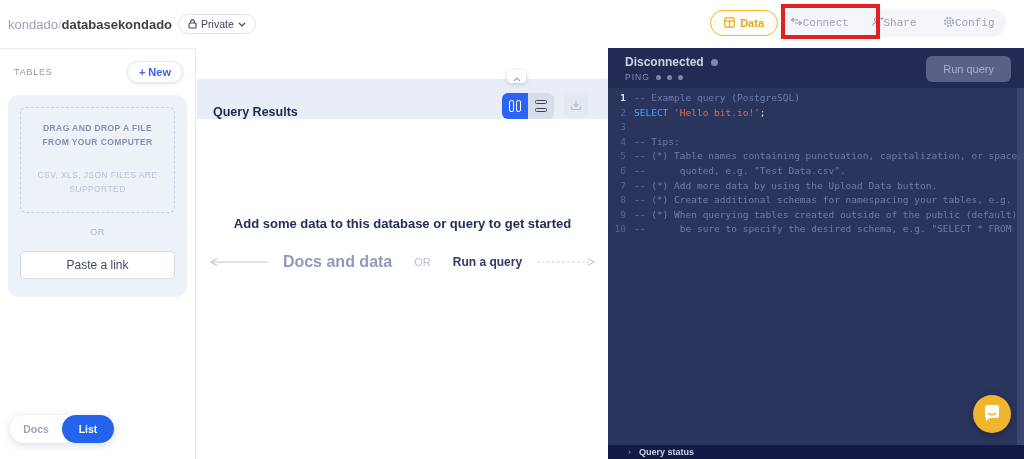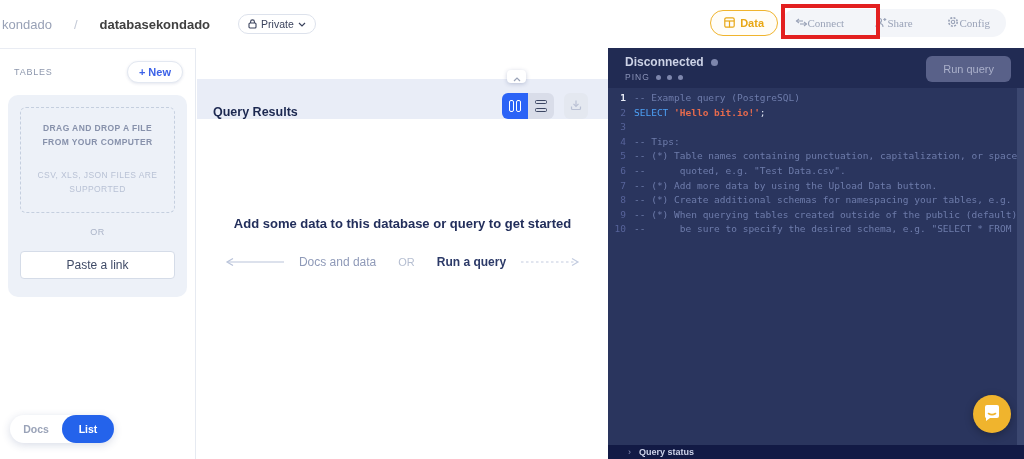--- a/index.html
+++ b/index.html
@@ -4,21 +4,21 @@
 <style>
   * { margin:0; padding:0; box-sizing:border-box; }
   html,body { background:#fff; }
   .app {
     position:relative; width:1024px; height:459px; overflow:hidden;
     font-family:"Liberation Sans", sans-serif; background:#fff;
   }
 
   
   .topbar { position:absolute; left:0; top:0; width:1024px; height:48px; background:#fff; }
-  .breadcrumb { position:absolute; left:2px; top:0; height:48px; display:flex; align-items:center; gap:22px; font-size:13px; }
+  .breadcrumb { position:absolute; left:8px; top:0; height:48px; display:flex; align-items:center; gap:0; font-size:13px; }
   .bc-owner { color:#98a1b6; text-decoration:none; cursor:pointer; }
   .bc-sep { color:#c3c9d6; }
   .bc-name { color:#404040; font-weight:bold; }
   .privacy-pill {
     margin-left:6px; display:flex; align-items:center; gap:4px;
     border:1px solid #dde2ec; border-radius:11px; padding:3px 9px;
     font-size:10.5px; color:#3a425c; background:#fff; cursor:pointer;
   }
   .privacy-pill svg { display:block; }
   .data-btn {
@@ -27,21 +27,21 @@
     background:#fffdf8; border:1.5px solid #f0b42d; border-radius:13px;
     color:#e8a714; font-size:11px; font-weight:bold; cursor:pointer;
   }
   .btn-group {
     position:absolute; right:18px; top:9px; width:224px; height:28px;
     background:#f3f5f9; border-radius:14px; display:flex; align-items:center;
   }
   .group-btn {
     flex:1; display:flex; align-items:center; justify-content:center; gap:0;
     background:none; border:none; color:#9aa3b8; font-size:11px; cursor:pointer;
-    font-family:Liberation Serif, serif;
+    font-family:Liberation Mono, monospace;
     text-align:center;
   }
   .annotation-box {
     position:absolute; left:781px; top:4px; width:99px; height:35px;
     border:4px solid #e32020; pointer-events:none; z-index:30;
   }
 
   
   .sidebar {
     position:absolute; left:0; top:48px; width:196px; height:411px;
@@ -98,21 +98,21 @@
     border-radius:6px; display:flex; align-items:center; justify-content:center; cursor:pointer;
   }
   .collapse-tab {
     position:absolute; left:310px; top:-9px; width:19px; height:13px;
     background:#fff; border-radius:4px; box-shadow:0 1px 4px rgba(40,60,120,0.25);
     display:flex; align-items:center; justify-content:center; cursor:pointer; z-index:5;
   }
   .empty-state { position:absolute; left:0; top:168px; width:100%; text-align:center; }
   .empty-title { font-size:13px; font-weight:bold; color:#222e5b; }
   .empty-row { margin-top:22px; display:flex; align-items:center; justify-content:center; gap:14px; }
-  .hint-left { font-size:12px; font-weight:normal; color:#8f9ab8; }
+  .hint-left { font-size:16px; font-weight:bold; color:#8f9ab8; }
   .hint-or { font-size:11px; color:#b5bed1; margin:0 8px; }
   .hint-right { font-size:12px; font-weight:bold; color:#2c3a68; }
 
   
   .editor { position:absolute; left:608px; top:48px; width:416px; height:411px; background:#212b53; }
   .editor-header { position:relative; height:40px; padding:7px 16px 0 17px; }
   .status-line { display:flex; align-items:center; gap:7px; }
   .status-text { font-size:12px; font-weight:bold; color:#ccd2e6; }
   .status-dot { width:7px; height:7px; border-radius:50%; background:#7d86ac; }
   .ping-line { margin-top:3px; display:flex; align-items:center; gap:6px; }
@@ -129,21 +129,21 @@
   }
   .code-row { display:flex; height:14.6px; line-height:14.6px; white-space:pre; }
   .gutter {
     width:26px; flex:none; text-align:right; padding-right:8px;
     font-family:"DejaVu Sans Mono", monospace; font-size:9.5px; color:#57639a;
   }
   .gutter.active { color:#e9edf8; font-weight:bold; }
   .code-text { font-family:"DejaVu Sans Mono", monospace; font-size:9.5px; }
   .cm { color:#6e7cab; }
   .kw { color:#4da0f5; }
-  .st { color:#e56a4d;font-weight:bold; }
+  .st { color:#e56a4d; }
   .pl { color:#dfe5f2; }
   .editor-scrollbar { position:absolute; right:0; top:40px; bottom:14px; width:7px; background:#3b4770; cursor:pointer; }
   .query-status-bar {
     position:absolute; left:0; bottom:0; width:100%; height:14px; background:#121a45;
     display:flex; align-items:center; gap:8px; padding-left:20px; cursor:pointer;
   }
   .qs-chevron { color:#8f98bf; font-size:9px; line-height:1; }
   .qs-label { color:#ccd2e8; font-size:9px; font-weight:bold; }
   .chat-fab {
     position:absolute; right:13px; bottom:26px; width:38px; height:38px; border-radius:50%;

